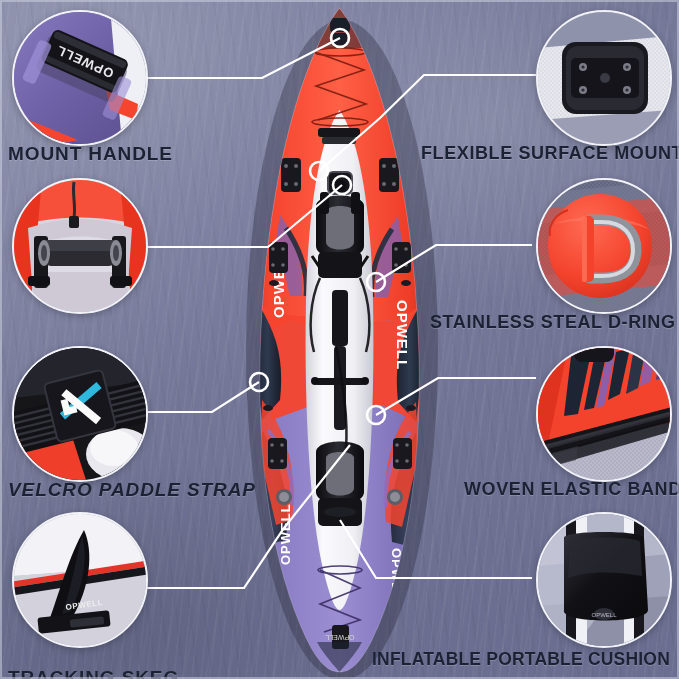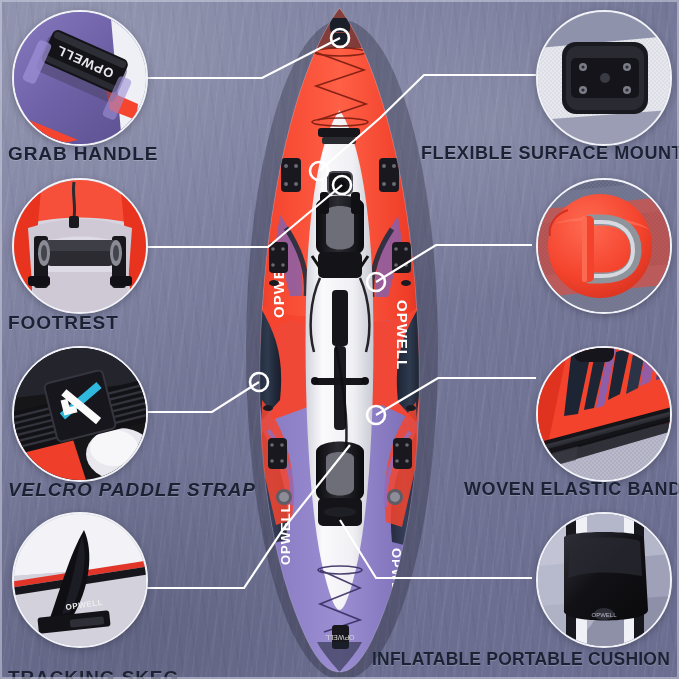--- a/index.html
+++ b/index.html
@@ -289,21 +289,21 @@
         <rect x="24" y="36" width="86" height="40" rx="7" fill="#4b4368" opacity=".55"></rect>
         <rect x="26" y="30" width="82" height="36" rx="6" fill="#141418"></rect>
         <rect x="28" y="32" width="78" height="7" rx="3" fill="#2e2e36"></rect>
         <rect x="28" y="58" width="78" height="6" rx="3" fill="#2a2a32"></rect>
         <text x="67" y="52" fill="#e9e9ee" font-size="13" font-weight="bold" letter-spacing="1" font-family="Liberation Sans, sans-serif" text-anchor="middle" transform="rotate(180 67 48)">OPWELL</text>
       </g>
       <rect x="16" y="28" width="14" height="44" rx="4" fill="#9c8fd6" opacity=".75" transform="rotate(24 23 50)"></rect>
       <rect x="96" y="64" width="14" height="44" rx="4" fill="#9c8fd6" opacity=".6" transform="rotate(24 103 86)"></rect>
     </svg>
   </div>
-  <div class="lbl" style="left:8px;top:143px;">GRAB HANDLE</div>
+  <div class="lbl" style="left:8px;top:143px;">MOUNT HANDLE</div>
 
   <div class="callout" style="left:12px;top:178px;width:132px;height:132px;">
     <svg class="cap" viewBox="0 0 132 132">
       <rect width="132" height="132" fill="#d8d5e0"></rect>
       <path d="M0 0 L132 0 L132 48 C 96 34, 36 34, 0 48 Z" fill="#f7503a"></path>
       <path d="M0 0 L28 0 L16 132 L0 132 Z" fill="#e8341f"></path>
       <path d="M132 0 L106 0 L118 132 L132 132 Z" fill="#e8341f"></path>
       <path d="M14 48 C 52 36, 82 36, 118 48 L 112 132 L 20 132 Z" fill="#cfc9d6"></path>
       <path d="M20 64 C 54 54, 80 54, 112 64 L 110 92 L 22 92 Z" fill="#dedae6"></path>
 
@@ -316,21 +316,20 @@
       <rect x="96" y="96" width="22" height="10" rx="3" fill="#101015"></rect>
 
       <rect x="28" y="60" width="76" height="26" rx="9" fill="#2b2b31"></rect>
       <rect x="28" y="60" width="76" height="11" rx="5" fill="#3e3e46"></rect>
       <ellipse cx="30" cy="73" rx="6" ry="13" fill="#8b8b95"></ellipse>
       <ellipse cx="102" cy="73" rx="6" ry="13" fill="#8b8b95"></ellipse>
       <ellipse cx="30" cy="73" rx="3" ry="8" fill="#44444c"></ellipse>
       <ellipse cx="102" cy="73" rx="3" ry="8" fill="#44444c"></ellipse>
     </svg>
   </div>
-  <div class="lbl" style="left:8px;top:312px;">FOOTREST</div>
 
   <div class="callout" style="left:12px;top:346px;width:132px;height:132px;">
     <svg class="cap" viewBox="0 0 132 132">
       <rect width="132" height="132" fill="#161619"></rect>
       <path d="M0 0 L132 0 L132 34 L0 50 Z" fill="#24242c"></path>
       <path d="M0 92 L54 76 L72 132 L0 132 Z" fill="#ef3f2a"></path>
       <path d="M0 86 L40 74 L34 96 L0 102 Z" fill="#f5654f" opacity=".8"></path>
       <ellipse cx="106" cy="106" rx="34" ry="26" fill="#e8e8ee"></ellipse>
       <ellipse cx="100" cy="100" rx="24" ry="18" fill="#f7f7fa"></ellipse>
 
@@ -430,20 +429,21 @@
       <circle cx="62" cy="66" r="52" fill="url(#redP)"></circle>
       <path d="M16 44 C 40 34, 92 34, 112 50 C 96 40, 38 38, 16 44 Z" fill="#ff7a63" opacity=".6"></path>
       <path d="M12 56 C 10 44, 18 34, 30 30" stroke="#d6301d" stroke-width="2" fill="none"></path>
 
       <path d="M52 40 L64 40 C 88 40, 98 54, 98 70 C 98 86, 88 98, 64 98 L52 98" fill="none" stroke="#8f939c" stroke-width="11" stroke-linecap="round"></path>
       <path d="M54 42 L64 42 C 86 42, 95 55, 95 70 C 95 85, 86 96, 64 96 L54 96" fill="none" stroke="#d6d9e0" stroke-width="4" stroke-linecap="round"></path>
       <rect x="44" y="36" width="12" height="66" rx="5" fill="#f4432d"></rect>
       <rect x="44" y="36" width="5" height="66" rx="2" fill="#ff7a63" opacity=".7"></rect>
     </svg>
   </div>
+  <div class="lbl sm" style="left:430px;top:312px;">STAINLESS STEAL D-RING</div>
 
   <div class="callout" style="left:536px;top:346px;width:132px;height:132px;">
     <svg class="cap" viewBox="0 0 132 132">
       <defs>
         <pattern id="mesh7" width="4" height="4" patternUnits="userSpaceOnUse">
           <rect width="4" height="4" fill="#b9b9cb"></rect>
           <circle cx="1" cy="1" r=".8" fill="#a3a3b8"></circle>
           <circle cx="3" cy="3" r=".8" fill="#a3a3b8"></circle>
         </pattern>
       </defs>

